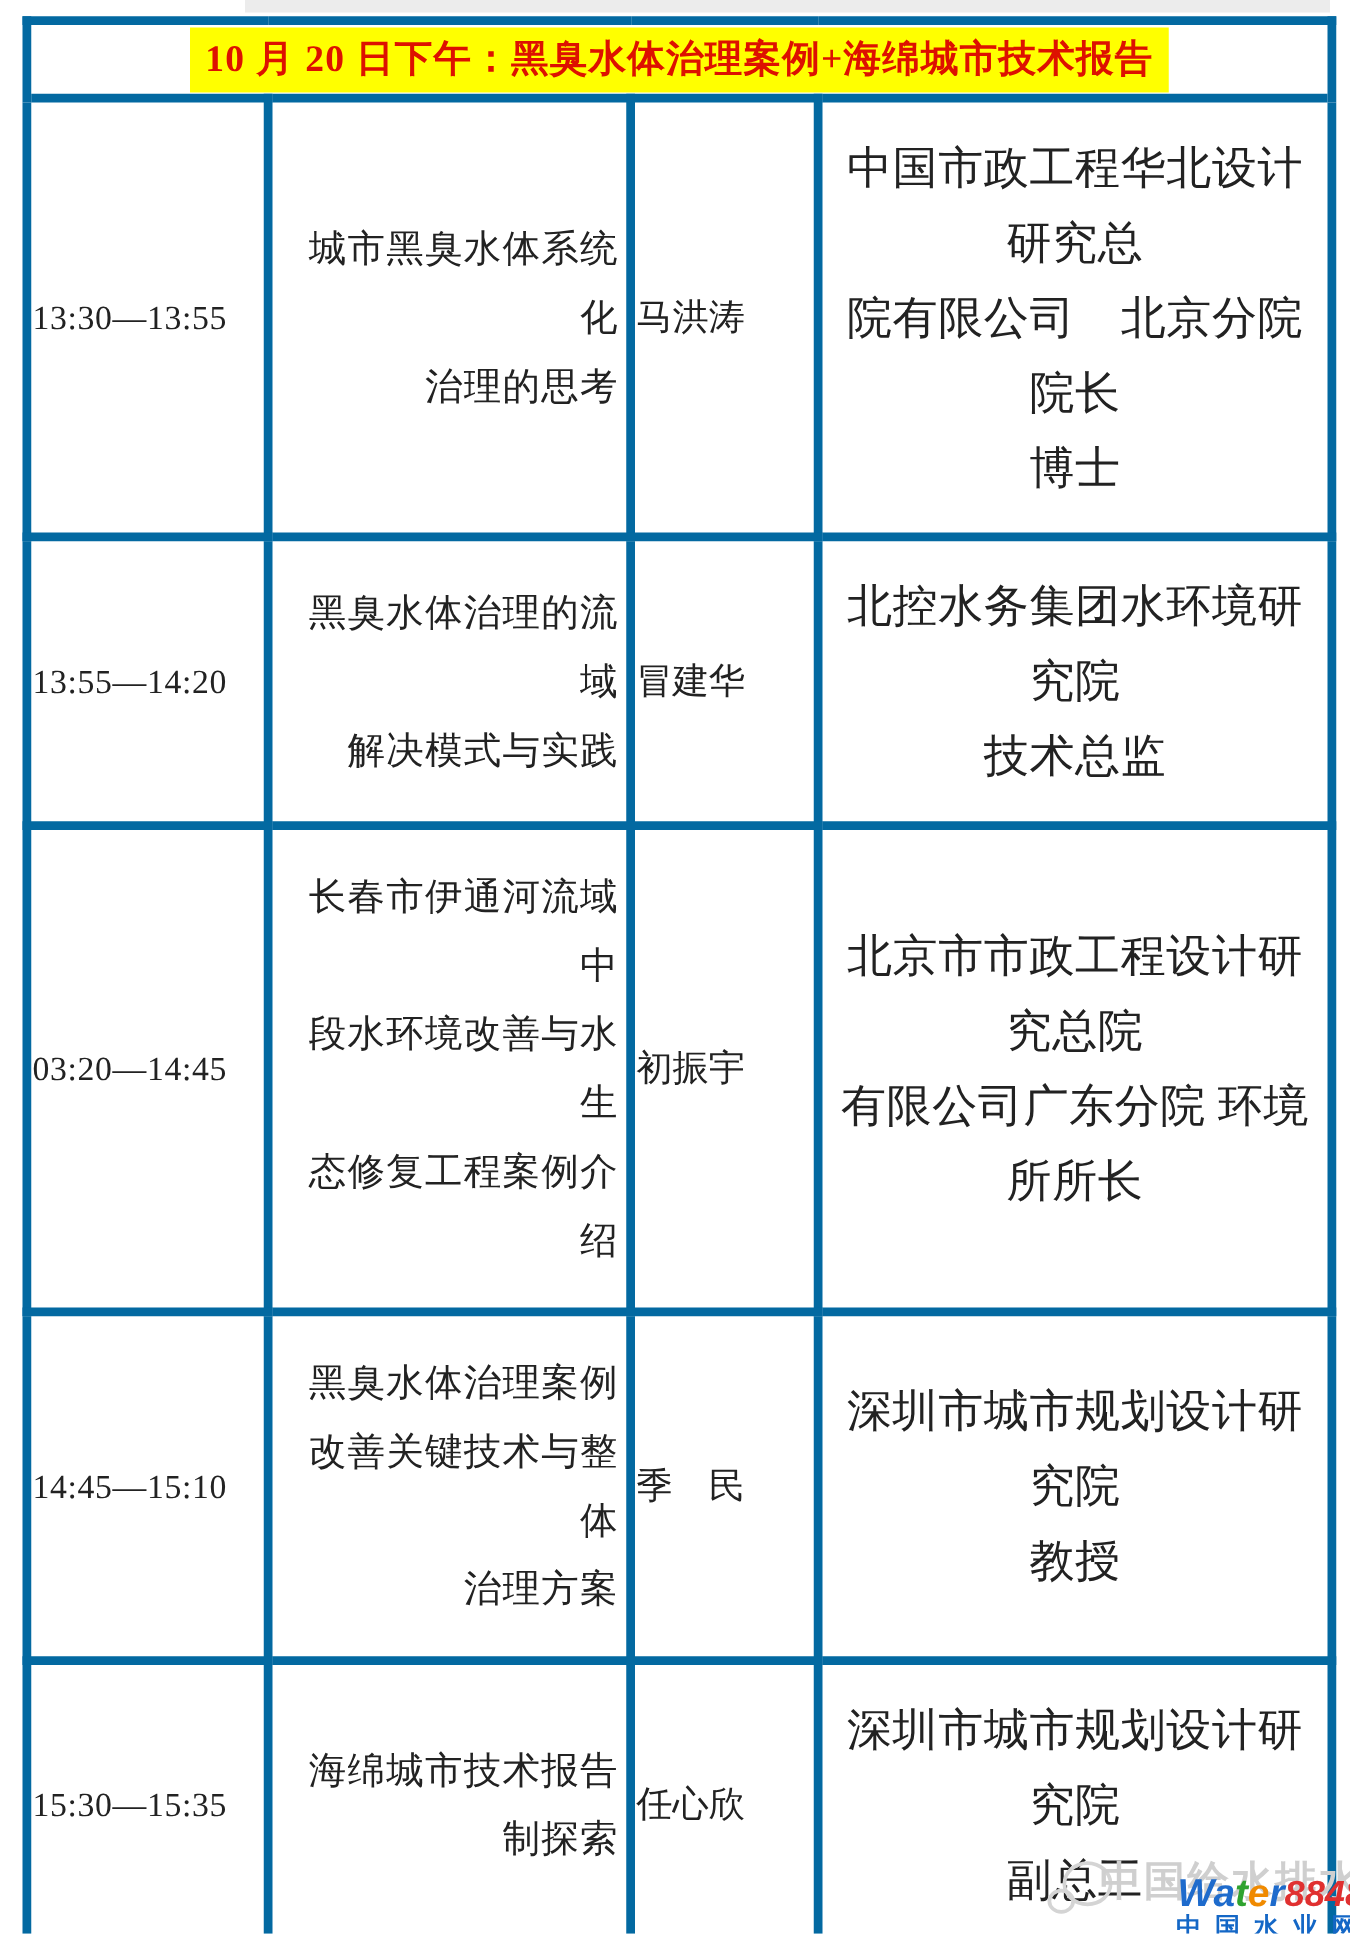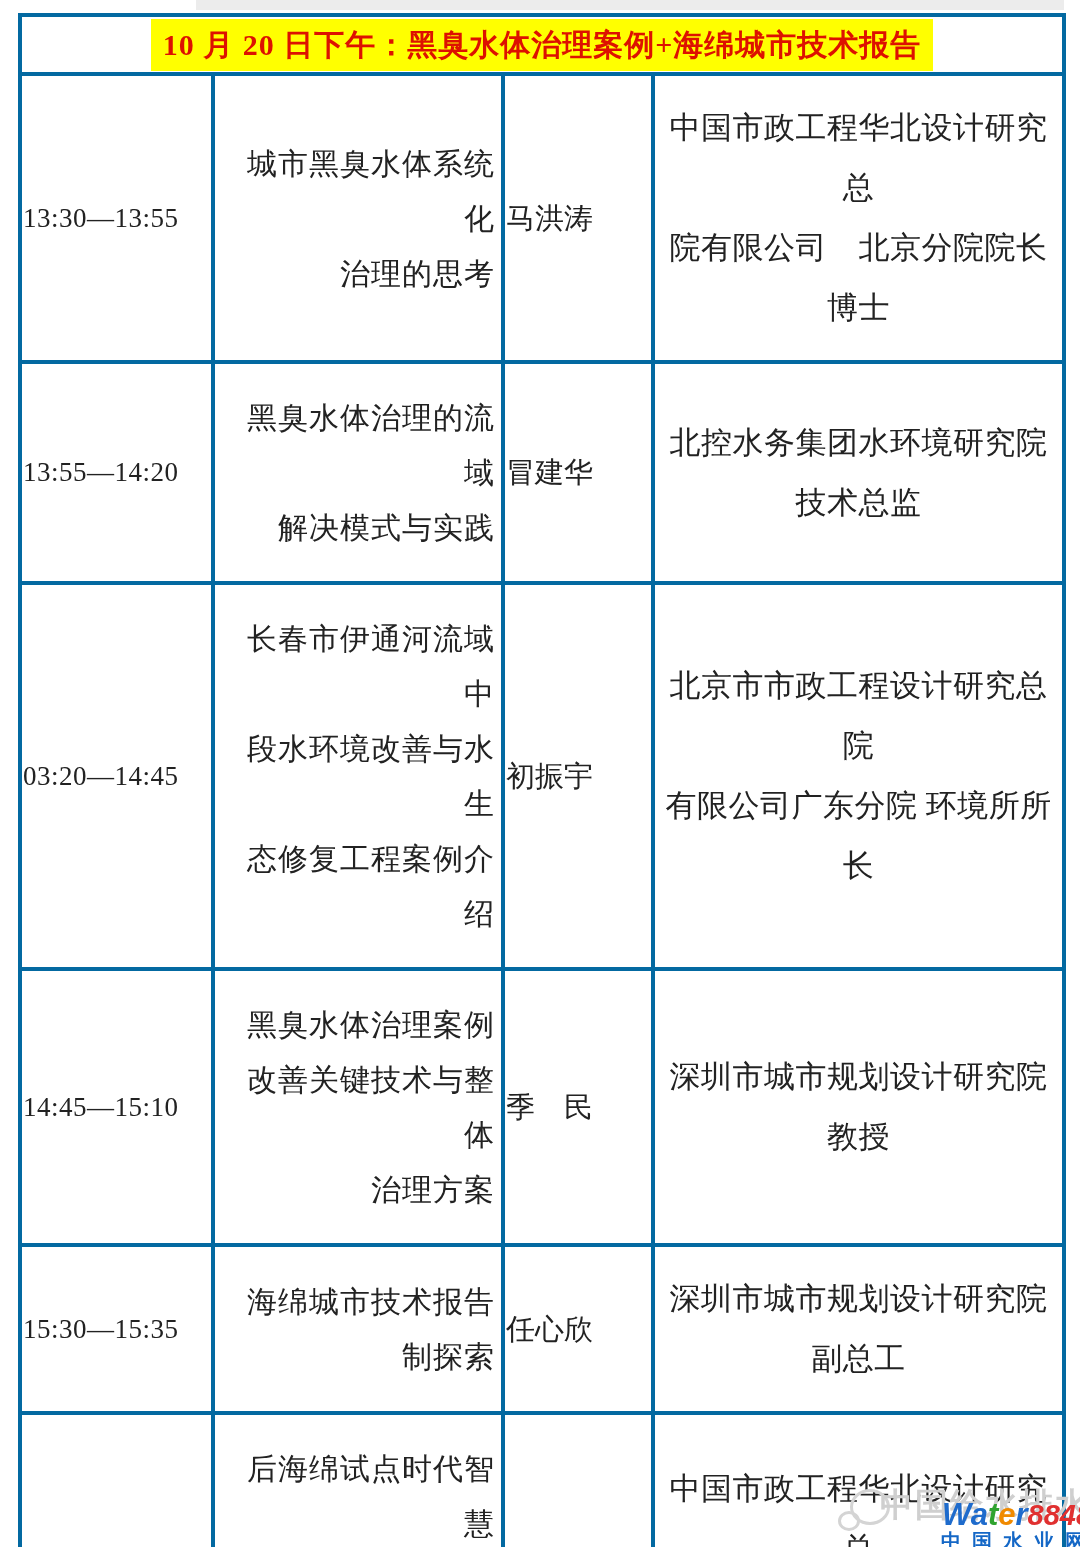--- a/index.html
+++ b/index.html
@@ -15,21 +15,21 @@
     position:absolute;left:196px;top:0;width:868px;height:10px;
     background:#ececec;
   }
   table.schedule{
     position:absolute;left:18px;top:13px;
     width:1044px;
     border-collapse:collapse;
     table-layout:fixed;
   }
   table.schedule td,table.schedule th{
-    border:4px solid #0369a1;
+    border:7px solid #0369a1;
     vertical-align:middle;
     font-weight:normal;
   }
   .col-time{width:193px;}
   .col-topic{width:290px;}
   .col-speaker{width:150px;}
   .col-org{width:411px;}
   tr.title-row td{height:53px;text-align:center;border-bottom:2px solid #3c3c3c;}
   .title-hl{
     display:inline-block;
@@ -53,21 +53,21 @@
     text-align:right;padding:26px 6px 26px 14px;
     font-size:30px;letter-spacing:1px;
     white-space:pre-line;line-height:55px;color:#222;
   }
   td.c-speaker{
     text-align:left;font-size:29px;
     white-space:pre-line;line-height:55px;color:#222;
   }
   td.c-org{
     text-align:center;padding:22px 4px;
-    font-size:31px;letter-spacing:0.5px;
+    font-size:36px;letter-spacing:0.5px;
     white-space:pre-line;line-height:60px;color:#222;
   }
   
   .wm{position:absolute;z-index:5;pointer-events:none;}
   .wm-cn-large{
     left:880px;top:1483px;
     font-size:33px;font-weight:bold;letter-spacing:2px;
     color:#cfcfcf;white-space:nowrap;
     font-family:"Liberation Sans","DejaVu Sans",sans-serif;
   }

